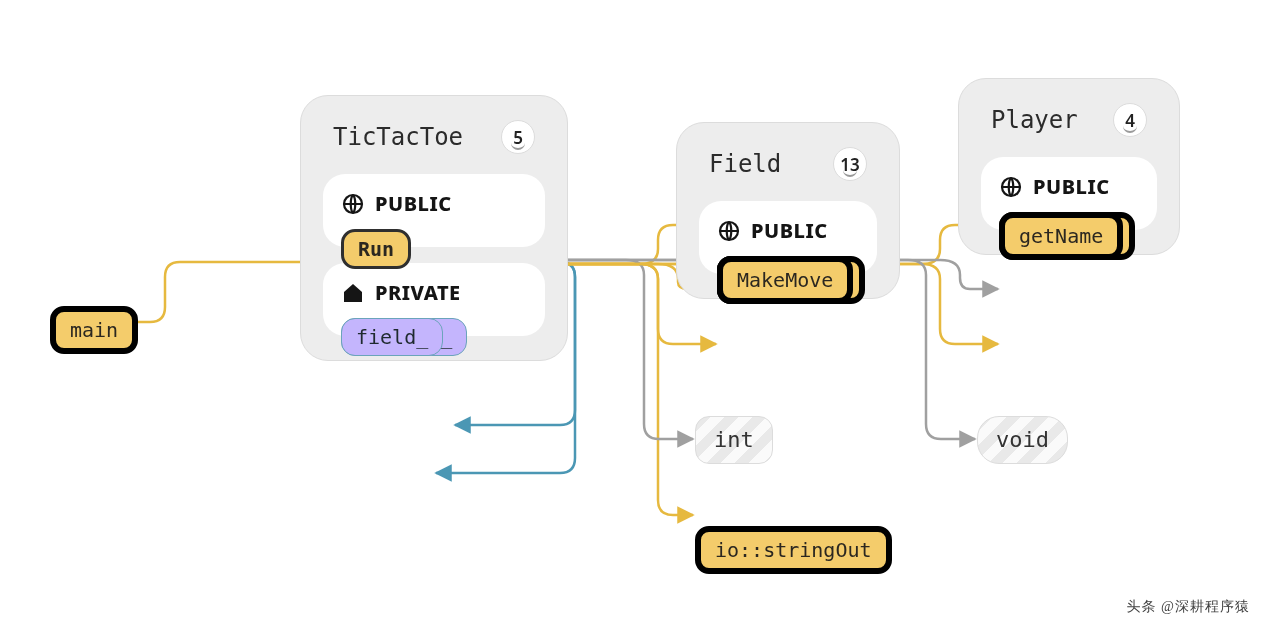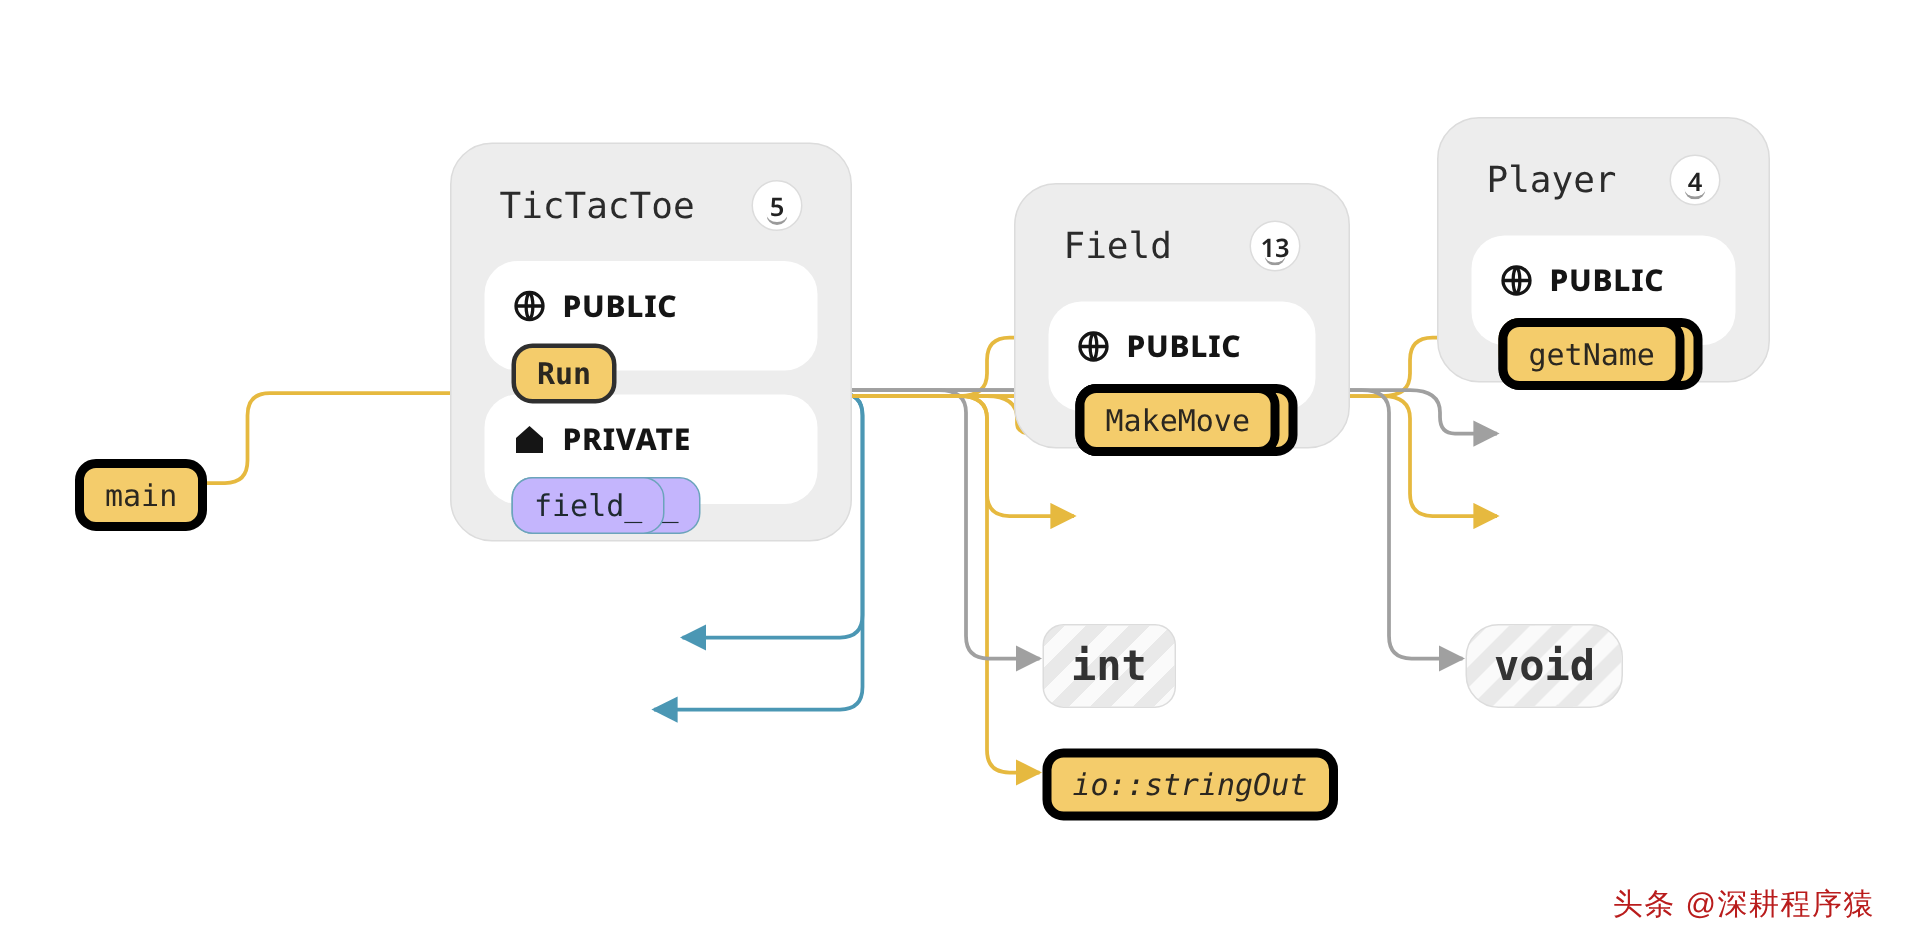--- a/index.html
+++ b/index.html
@@ -45,22 +45,21 @@
   .node.striped-y {
     background: repeating-linear-gradient(135deg, #f6d373 0 10px, #fceaaf 10px 20px);
     border: 1px solid #e2b94f;
     color: #2b2720;
   }
   .node.striped-g {
     background: repeating-linear-gradient(135deg, #e9e9e9 0 10px, #fafafa 10px 20px);
     border: 1px solid #dcdcdc;
     color: #333;
     padding: 10px 18px;
-    font-size: 28px;
-    font-weight: bold;
+    font-size: 22px;
   }
   .class-card {
     position: absolute;
     background: #ededed;
     border: 1px solid #dcdcdc;
     border-radius: 28px;
     padding: 22px 22px 24px 22px;
   }
   .class-head {
     display: flex;
@@ -107,23 +106,23 @@
     color: #151515;
     font-family: ui-sans-serif, -apple-system, system-ui, sans-serif;
     margin-bottom: 12px;
   }
   .section .items { display:flex; flex-direction:column; align-items:flex-start; gap:14px; }
   .icon { width: 24px; height: 24px; display:inline-block; }
   .watermark {
     position: absolute;
     right: 20px;
     bottom: 12px;
-    font-family: Liberation Sans, sans-serif;
-    font-size: 20px;
-    color: #b91c1c;
+    font-family: Liberation Serif, serif;
+    font-size: 14px;
+    color: #404040;
     letter-spacing: 1px;
   }
 </style>
 </head>
 <body>
 
 <svg class="edges">
   <defs>
     <marker id="arrY" viewBox="0 0 10 10" refX="9" refY="5" markerWidth="7" markerHeight="7" orient="auto-start-reverse">
       <path d="M0,0 L10,5 L0,10 z" fill="#e6b93f"></path>
@@ -265,17 +264,17 @@
 </div>
 
 <div class="node striped-g" style="left:695px; top:416px;">
   <span>int</span>
 </div>
 
 <div class="node striped-g" style="left:977px; top:416px;border-radius:22px;">
   <span>void</span>
 </div>
 
-<div class="node yellow" style="left:695px; top:499px;font-style:italic;">
+<div class="node yellow" style="left:695px; top:526px;">
   <span>io::stringOut</span>
 </div>
 
 <div class="watermark">头条 @深耕程序猿</div>
 
 </body></html>

